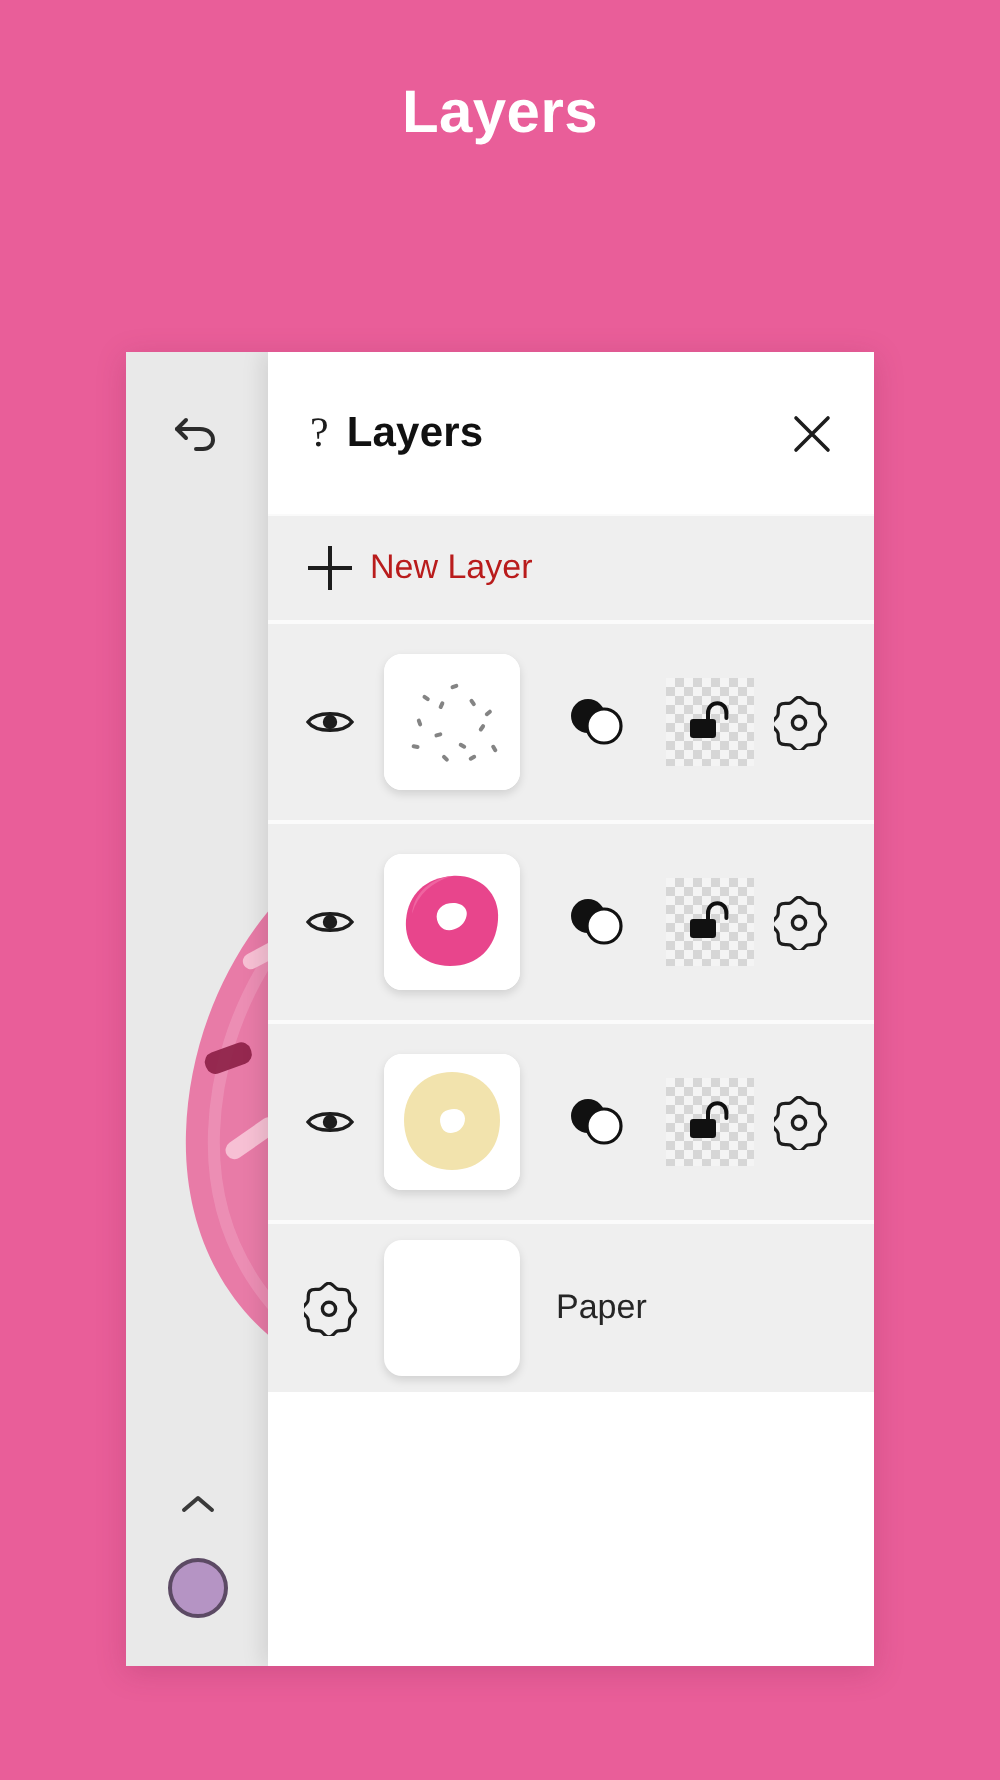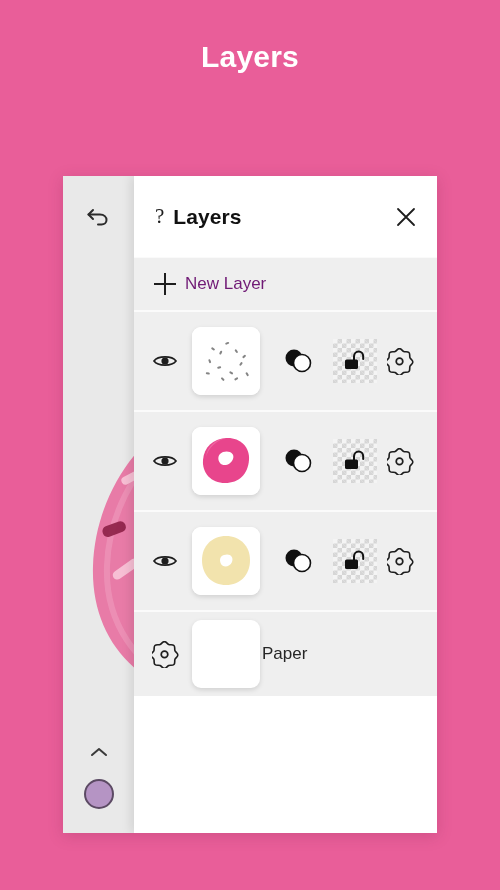--- a/index.html
+++ b/index.html
@@ -170,21 +170,21 @@
   }
   .plus-icon::before, .plus-icon::after {
     content: "";
     position: absolute;
     background: #1d1d1d;
   }
   .plus-icon::before { left: 0; top: 10px; width: 22px; height: 2px; }
   .plus-icon::after { top: 0; left: 10px; width: 2px; height: 22px; }
   .new-layer-label {
     font-size: 17px;
-    color: #701a75;
+    color: #b91c1c;
   }
 
   
   .layer-list {
     background: #efefef;
     flex: 0 0 auto;
   }
   .layer-row {
     height: 100px;
     display: flex;
@@ -265,21 +265,21 @@
     height: 68px;
     border-radius: 9px;
     background: #ffffff;
     margin-left: 10px;
     flex: 0 0 68px;
     box-shadow: 0 2px 5px rgba(0,0,0,0.13);
   }
   .paper-label {
     font-size: 17px;
     color: #262626;
-    margin-left: 2px;
+    margin-left: 18px;
   }
 
   .panel-filler {
     flex: 1 1 auto;
     background: #ffffff;
   }
 </style>
 </head>
 <body>
 

